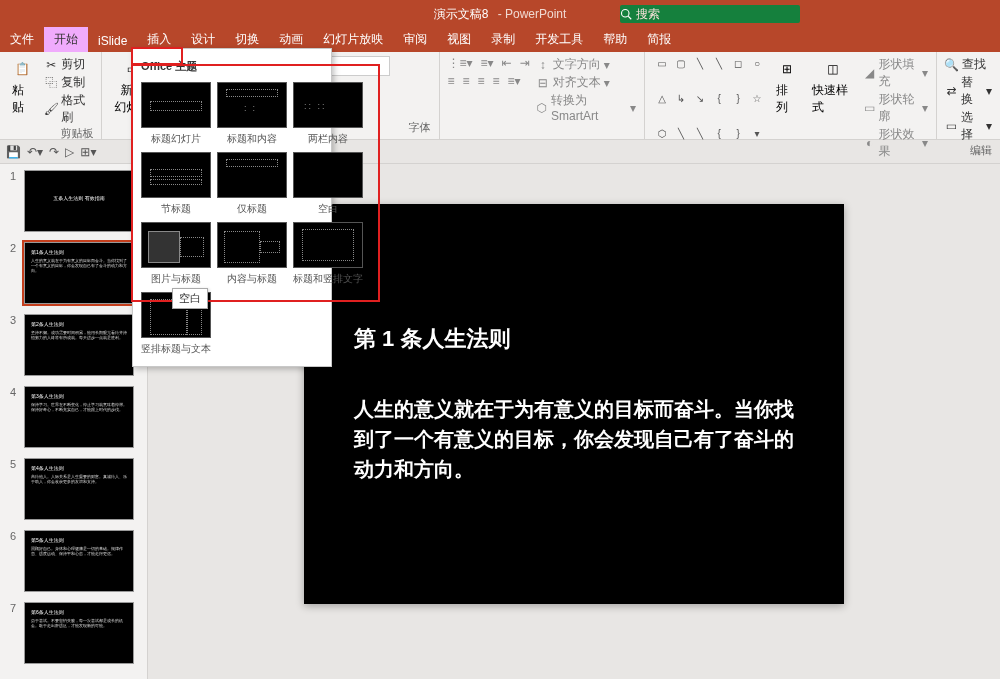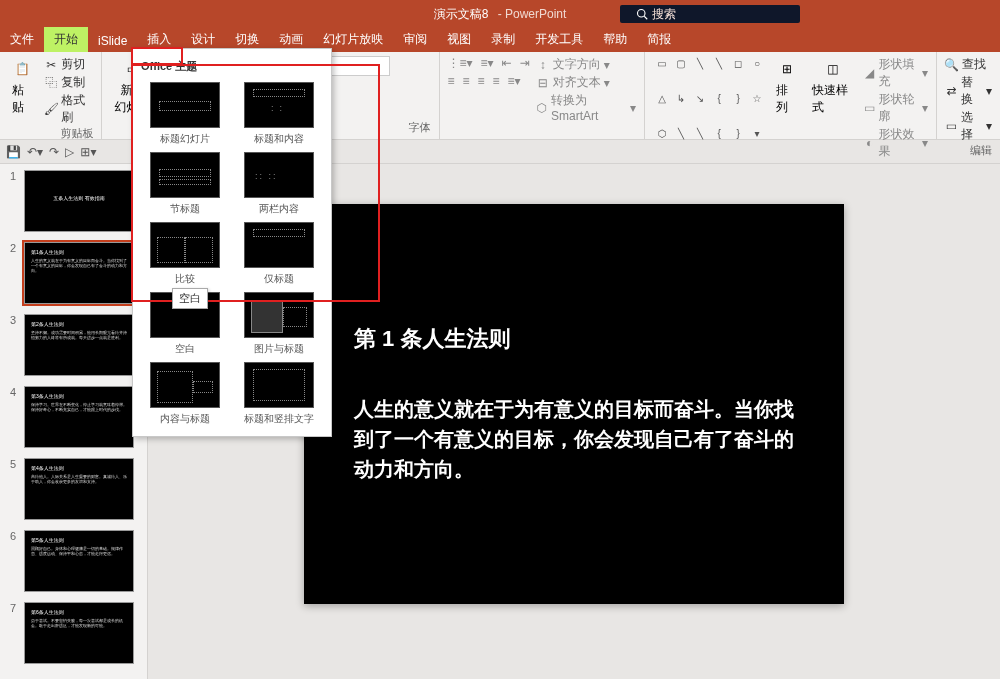--- a/index.html
+++ b/index.html
@@ -1,24 +1,24 @@
 <!DOCTYPE html>
 <html><head>
 <meta charset="utf-8">
 <style>
 *{margin:0;padding:0;box-sizing:border-box;font-family:"Microsoft YaHei",sans-serif;font-size:12px}
 body{background:#e8e6e4;width:1000px;height:679px;overflow:hidden;position:relative}
 .titlebar{background:#b7472a;height:28px;display:flex;align-items:center;color:#fff}
 .title-center{position:absolute;left:50%;transform:translateX(-50%);font-size:12px}
 .title-app{color:#f0d8d0;margin-left:6px}
-.searchbox{margin-left:auto;margin-right:200px;display:flex;align-items:center;background:#0f172a;color:#f5e0d8;height:18px;padding:0 16px;border-radius:2px;width:180px}
+.searchbox{margin-left:auto;margin-right:200px;display:flex;align-items:center;background:#15803d;color:#f5e0d8;height:18px;padding:0 0;border-radius:2px;width:180px}
 .searchbox svg{margin-right:4px}
 .tabs{background:#b7472a;height:24px;display:flex;align-items:flex-end;padding-left:0;color:#fff}
 .tab{padding:4px 10px;font-size:12px;cursor:pointer}
-.tab.active{background:#bef264;color:#333}
+.tab.active{background:#f0abfc;color:#333}
 .ribbon{background:#f3f2f1;height:88px;display:flex;border-bottom:1px solid #d4d2d0;position:relative}
 .ribbon-group{display:flex;flex-direction:column;justify-content:space-between;border-right:1px solid #d4d2d0;padding:4px 8px 2px}
 .group-label{text-align:right;font-size:11px;color:#666;padding-bottom:2px}
 .group-content{display:flex;gap:6px;flex:1}
 .big-btn{display:flex;flex-direction:column;align-items:center;gap:2px;padding:2px 4px;cursor:pointer}
 .big-btn .ico{width:22px;height:22px;display:flex;align-items:center;justify-content:center}
 .small-btns{display:flex;flex-direction:column;gap:1px;font-size:11px;color:#333}
 .small-btns div{display:flex;align-items:center;gap:3px;cursor:pointer}
 .mini-ico{width:14px;height:14px;display:inline-flex;align-items:center;justify-content:center}
 .font-row{display:flex;gap:2px;align-items:center}
@@ -34,21 +34,21 @@
 .thumb-slide{width:110px;height:62px;background:#000;border:1px solid #999;outline:2px solid transparent;color:#fff;font-size:5px;padding:6px;position:relative}
 .thumb-slide.active{outline:2px solid #c43e1c}
 .thumb-slide .t-title{font-size:5px;margin-bottom:3px}
 .thumb-slide .t-body{font-size:4px;color:#ddd;line-height:1.3}
 .canvas{flex:1;background:#e8e6e4;display:flex;justify-content:center;align-items:flex-start;padding:40px 20px 20px;overflow:hidden}
 .slide{width:540px;height:400px;background:#000;color:#fff;padding:120px 50px 50px;box-shadow:0 2px 8px rgba(0,0,0,.3)}
 .slide h2{font-size:22px;font-weight:bold;margin-bottom:40px}
 .slide p{font-size:20px;font-weight:bold;line-height:1.5}
 .layout-dropdown{position:absolute;top:48px;left:132px;width:200px;background:#fff;border:1px solid #c8c8c8;box-shadow:2px 2px 6px rgba(0,0,0,.25);z-index:100;padding:6px}
 .dropdown-header{font-size:11px;font-weight:bold;color:#333;padding:4px 2px}
-.layout-grid{display:grid;grid-template-columns:repeat(2,1fr);gap:6px;padding:4px 2px}
+.layout-grid{display:grid;grid-template-columns:repeat(3,1fr);gap:6px;padding:4px 2px}
 .layout-item{display:flex;flex-direction:column;align-items:center;gap:4px;cursor:pointer}
 .layout-preview{width:70px;height:46px;background:#000;border:1px solid #555;position:relative}
 .layout-label{font-size:10px;color:#555;text-align:center}
 .lp-title-slide::before{content:"";position:absolute;left:8px;right:8px;top:18px;height:8px;border:1px dotted #888}
 .lp-title-content::before{content:"";position:absolute;left:8px;right:8px;top:6px;height:6px;border:1px dotted #888}
 .lp-title-content::after{content:"::";position:absolute;left:26px;top:20px;color:#888;font-size:9px;letter-spacing:6px}
 .lp-section::before{content:"";position:absolute;left:8px;right:8px;top:16px;height:6px;border:1px dotted #888}
 .lp-section::after{content:"";position:absolute;left:8px;right:8px;top:26px;height:4px;border:1px dotted #888}
 .lp-two-col::before{content:":: ::";position:absolute;left:10px;top:18px;color:#888;font-size:9px;letter-spacing:2px}
 .lp-compare::before{content:"";position:absolute;left:6px;top:14px;width:26px;height:24px;border:1px dotted #888}
@@ -312,50 +312,50 @@
   <div class="layout-grid">
     <div class="layout-item">
         <div class="layout-preview lp-title-slide"></div>
         <div class="layout-label">标题幻灯片</div>
       </div>
     <div class="layout-item">
         <div class="layout-preview lp-title-content"></div>
         <div class="layout-label">标题和内容</div>
       </div>
     <div class="layout-item">
+        <div class="layout-preview lp-two-col"></div>
+        <div class="layout-label">两栏内容</div>
+      </div>
+    <div class="layout-item">
         <div class="layout-preview lp-section"></div>
         <div class="layout-label">节标题</div>
       </div>
     <div class="layout-item">
-        <div class="layout-preview lp-two-col"></div>
-        <div class="layout-label">两栏内容</div>
-      </div>
-    <div class="layout-item">
-        <div class="layout-preview lp-compare"></div>
-        <div class="layout-label">比较</div>
-      </div>
-    <div class="layout-item">
         <div class="layout-preview lp-title-only"></div>
         <div class="layout-label">仅标题</div>
       </div>
     <div class="layout-item">
         <div class="layout-preview"></div>
         <div class="layout-label">空白</div>
       </div>
     <div class="layout-item">
         <div class="layout-preview lp-pic-caption"></div>
         <div class="layout-label">图片与标题</div>
       </div>
     <div class="layout-item">
         <div class="layout-preview lp-caption"></div>
         <div class="layout-label">内容与标题</div>
       </div>
     <div class="layout-item">
         <div class="layout-preview lp-title-vert"></div>
         <div class="layout-label">标题和竖排文字</div>
       </div>
+    <div class="layout-item">
+        <div class="layout-preview lp-vert-title"></div>
+        <div class="layout-label">竖排标题与文本</div>
+      </div>
   </div>
 </div>
 
 <div class="tooltip" style="top:288px;left:172px">空白</div>
 
 <div class="red-box" style="top:47px;left:131px;width:52px;height:18px"></div>
 <div class="red-box" style="top:64px;left:131px;width:249px;height:238px"></div>
 
 </body></html>

